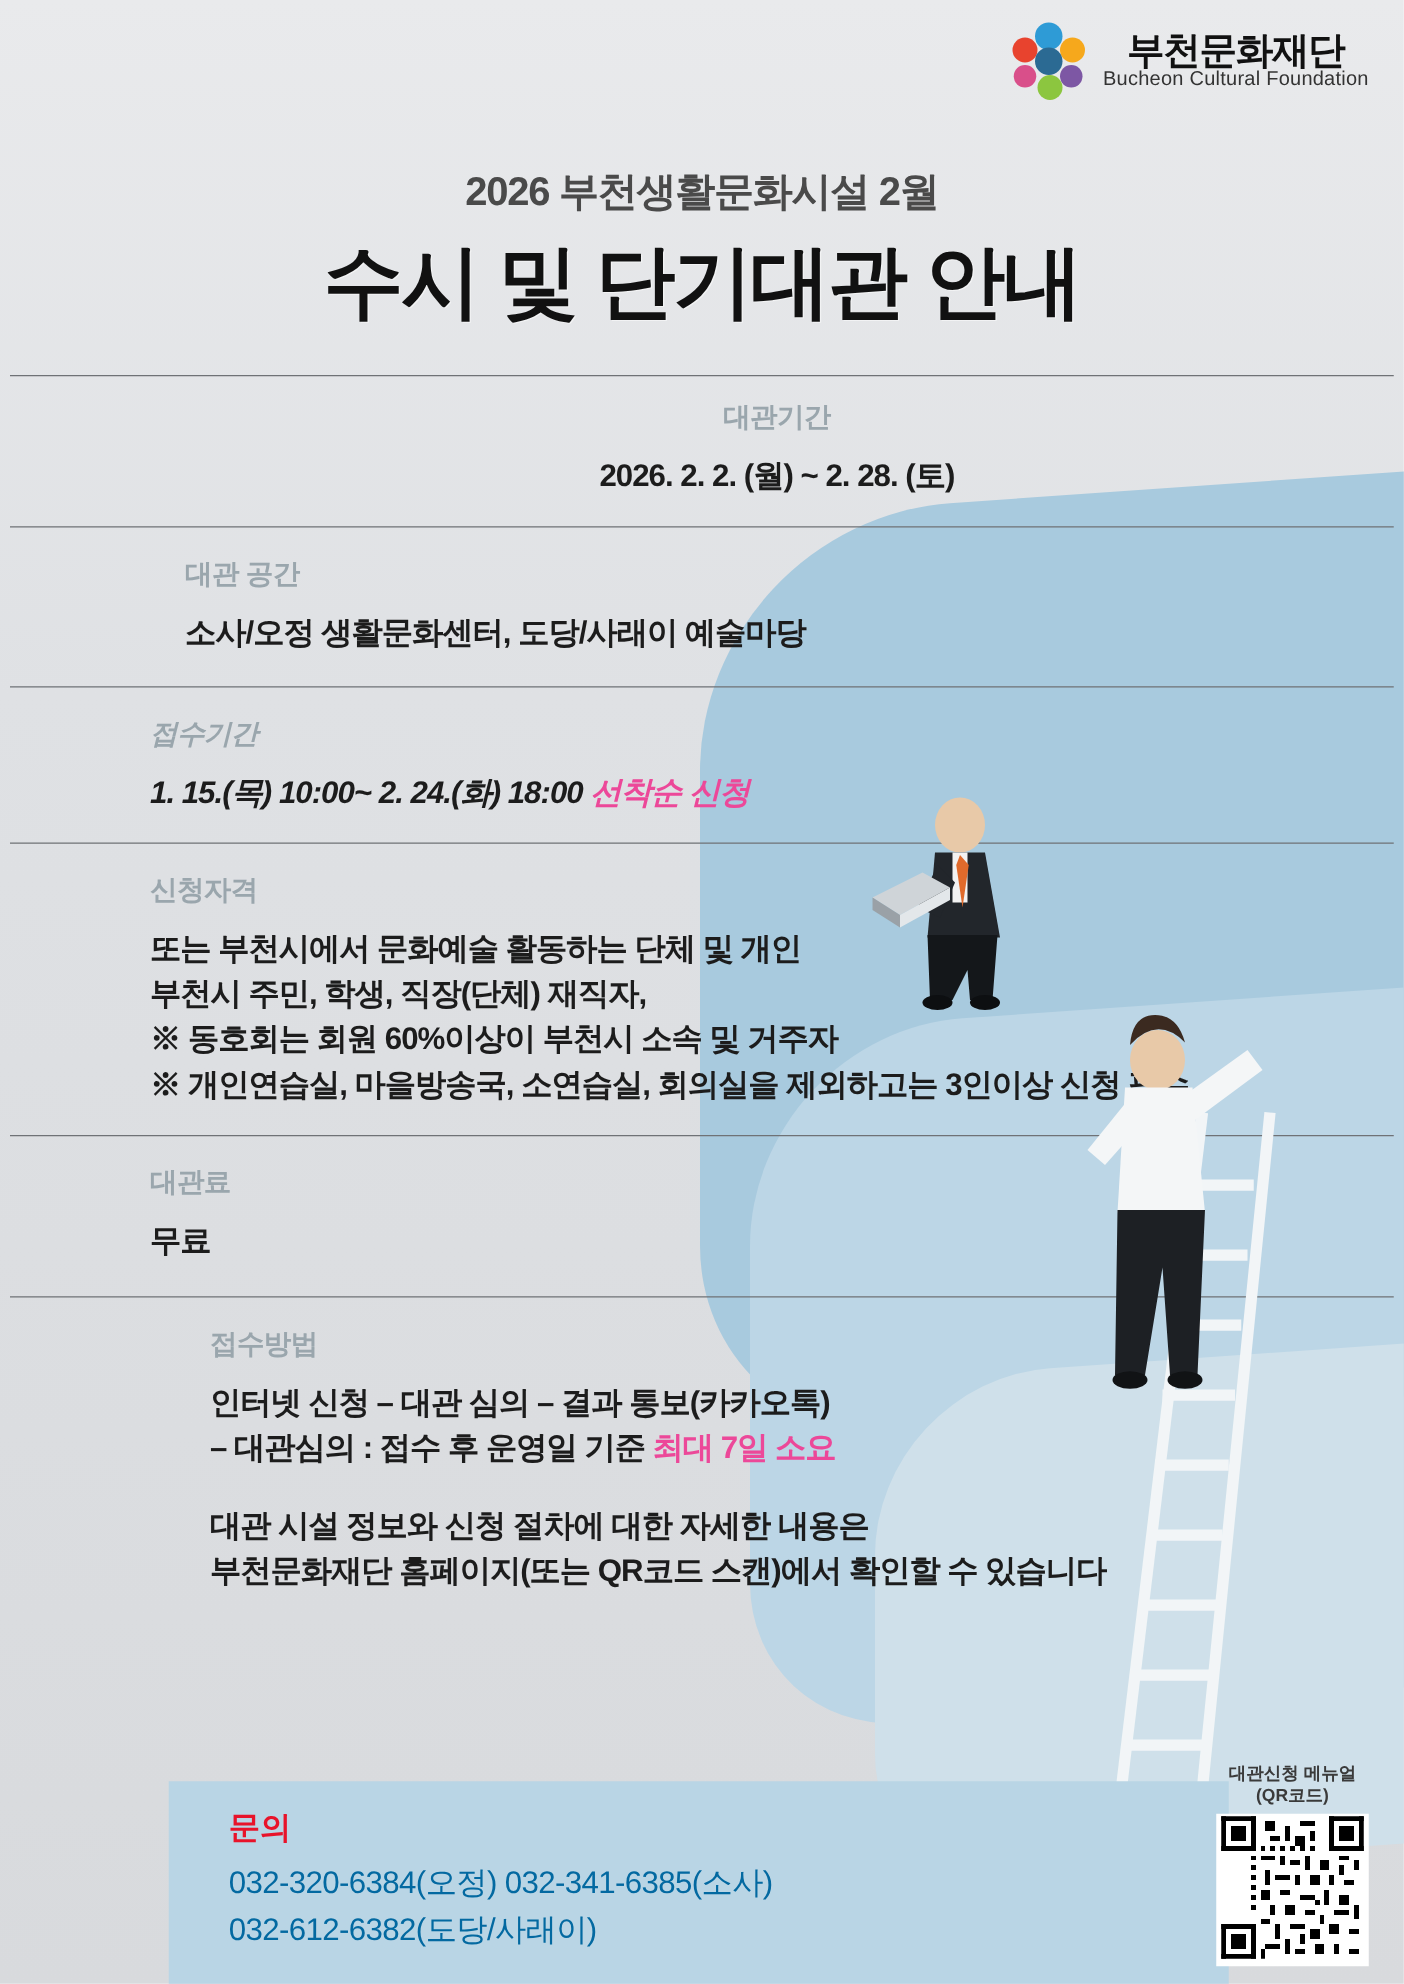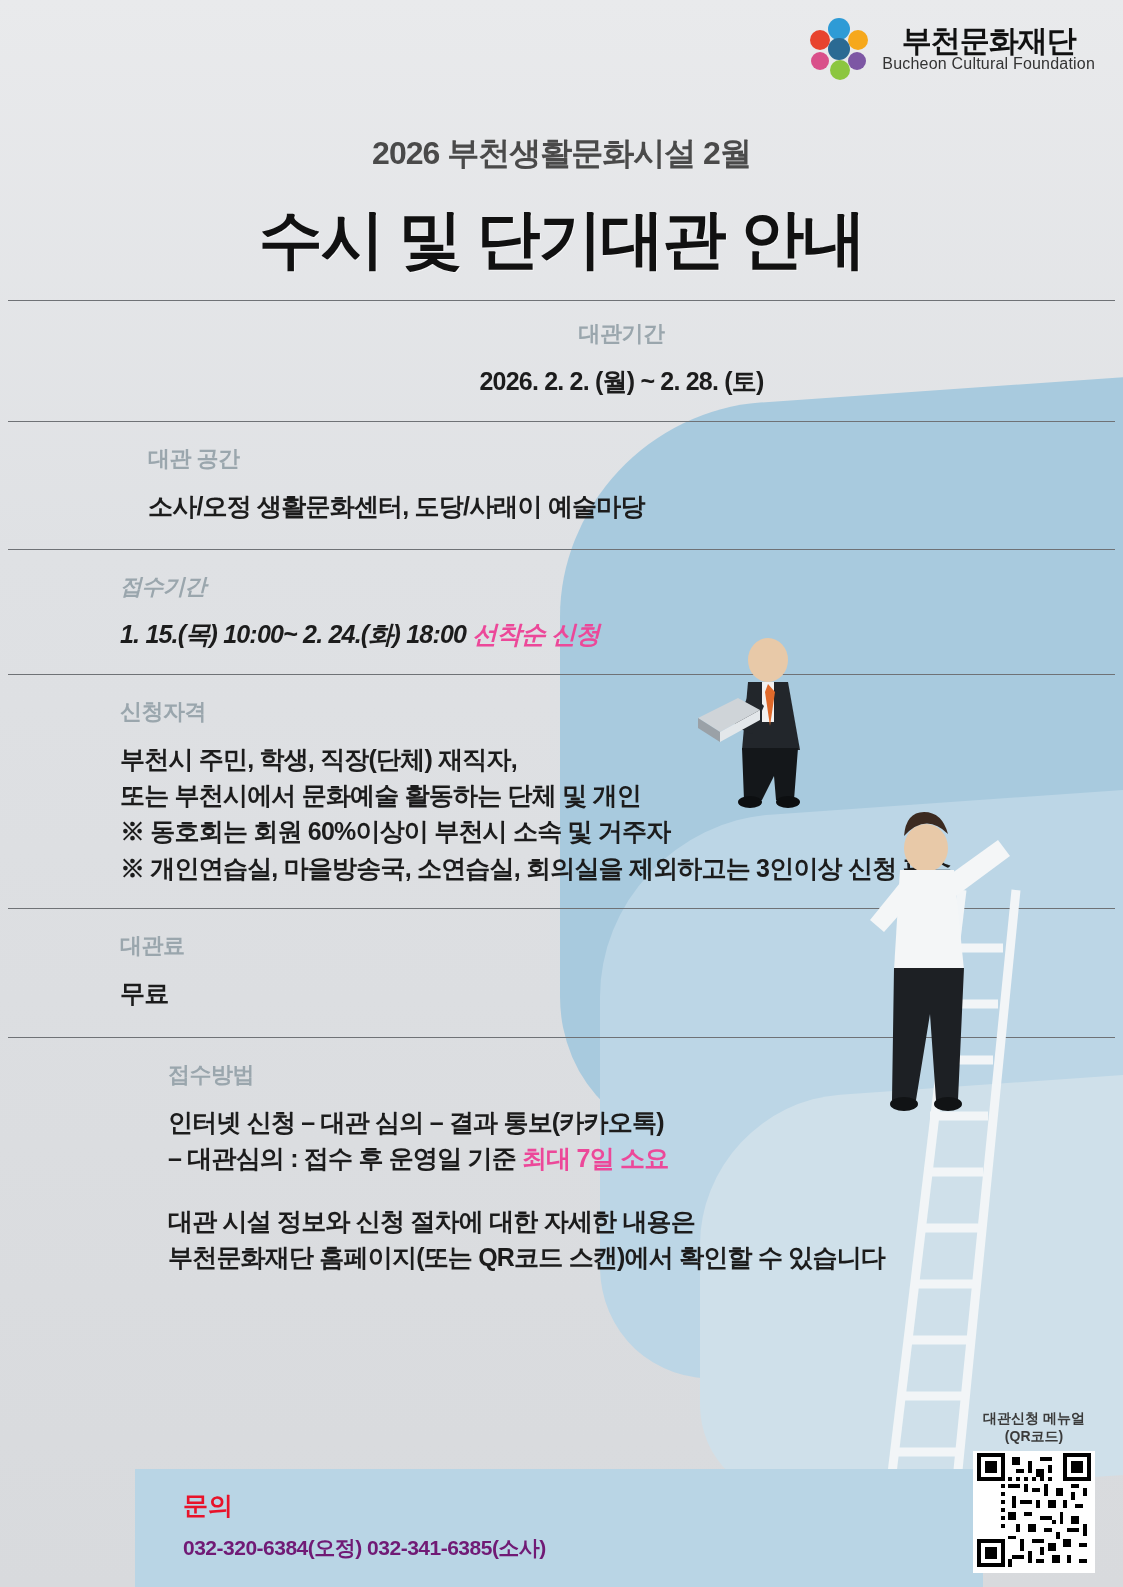--- a/index.html
+++ b/index.html
@@ -101,21 +101,21 @@
     font-size: 32px;
     font-weight: bold;
     color: #4a4a4a;
     letter-spacing: -1px;
   }
   .main-title {
     font-size: 64px;
     font-weight: bold;
     color: #111;
     letter-spacing: -2px;
-    margin-top: 20px;
+    margin-top: 6px;
     text-shadow: 1px 1px 0 rgba(255,255,255,0.5);
   }
 
   
   .content {
     position: absolute;
     top: 300px;
     left: 0;
     width: 1123px;
   }
@@ -211,23 +211,23 @@
     padding: 20px 0 24px 48px;
     z-index: 5;
   }
   .contact .c-title {
     color: #e8132a;
     font-size: 25px;
     font-weight: bold;
     margin-bottom: 10px;
   }
   .contact .c-line {
-    font-size: 21px;
-    font-weight: bold;
-    color: #701a75;
+    font-size: 25px;
+    font-weight: normal;
+    color: #0369a1;
     letter-spacing: -0.5px;
     line-height: 1.5;
   }
 </style>
 </head>
 <body>
 
 <div class="blob-wrap">
   <div class="blob-1"></div>
   <div class="blob-2"></div>
@@ -336,22 +336,22 @@
       <span>1. 15.(목) 10:00~ 2. 24.(화) 18:00</span>
       <span class="red">선착순 신청</span>
     </div>
   </div>
 
   <div class="rule"></div>
 
   <div class="row row-qual">
     <div class="label">신청자격</div>
     <div class="value lines">
+      <div>또는 부천시에서 문화예술 활동하는 단체 및 개인</div>
       <div>부천시 주민, 학생, 직장(단체) 재직자,</div>
-      <div>또는 부천시에서 문화예술 활동하는 단체 및 개인</div>
       <div>※ 동호회는 회원 60%이상이 부천시 소속 및 거주자</div>
       <div>※ 개인연습실, 마을방송국, 소연습실, 회의실을 제외하고는 3인이상 신청 필수</div>
     </div>
   </div>
 
   <div class="rule"></div>
 
   <div class="row row-fee">
     <div class="label">대관료</div>
     <div class="value red">무료</div>
@@ -462,13 +462,14 @@
         <rect x="24" y="10" width="1" height="2"></rect>
           <rect x="19" y="17" width="1" height="1"></rect>
       </g>
     </svg>
   </div>
 </div>
 
 <div class="contact">
   <div class="c-title">문의</div>
   <div class="c-line">032-320-6384(오정)    032-341-6385(소사)</div>
+  <div class="c-line">032-612-6382(도당/사래이)</div>
 </div>
 
 </body></html>

